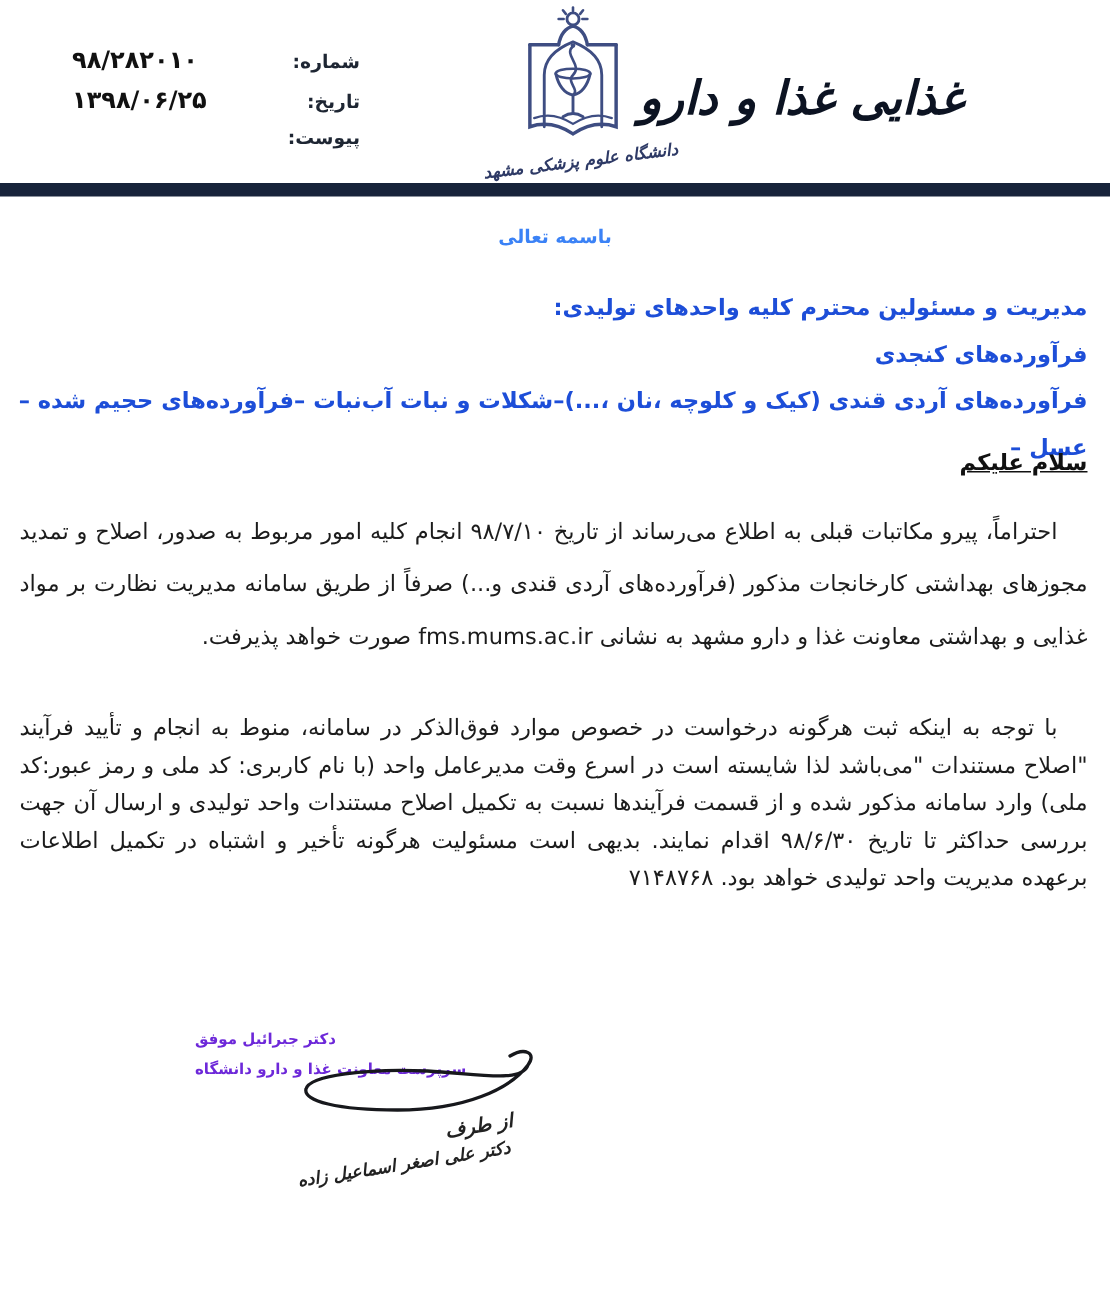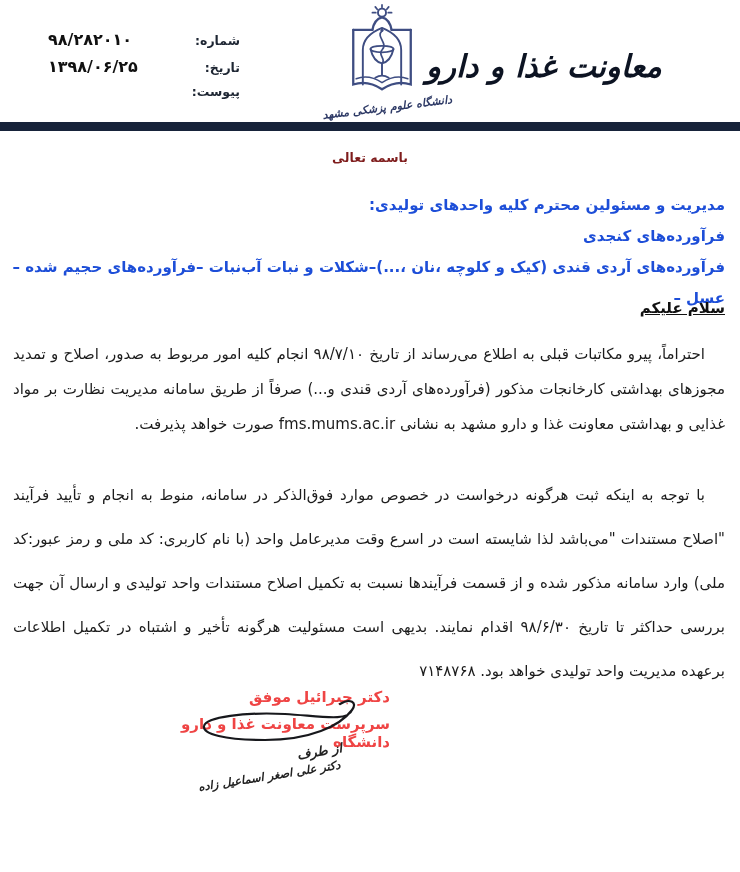--- a/index.html
+++ b/index.html
@@ -34,44 +34,44 @@
     font-size:31px;font-weight:bold;font-style:italic;
     color:#0c1322;letter-spacing:1px;white-space:nowrap;
   }
 
   
   .bar{position:absolute;left:0;top:122px;width:740px;height:9px;background:#17233a;}
 
   
   .bismillah{
     position:absolute;left:0;top:150px;width:100%;
-    text-align:center;font-size:12.5px;font-weight:bold;color:#7f1d1d;direction:rtl;
+    text-align:center;font-size:12.5px;font-weight:bold;color:#3b82f6;direction:rtl;
   }
   .addressee{
     position:absolute;right:15px;left:8px;top:190px;
     direction:rtl;text-align:right;
     font-weight:bold;font-size:15px;line-height:31px;color:#1d4ed8;
   }
   .salutation{
     position:absolute;right:15px;top:299px;
     direction:rtl;font-weight:bold;font-size:15px;color:#111;text-decoration:underline;
   }
   .para{
     position:absolute;right:15px;left:13px;
     direction:rtl;text-align:justify;
     font-size:15px;line-height:35px;color:#1c1c1c;
     text-indent:20px;
   }
   .para1{top:322px;}
-  .para2{top:458px;line-height:44px;}
+  .para2{top:458px;line-height:25px;}
 
   
   .signature{
     position:absolute;left:130px;top:688px;width:260px;
-    direction:rtl;text-align:right;font-weight:bold;font-size:15px;color:#ef4444;
+    direction:rtl;text-align:left;font-weight:bold;font-size:10px;color:#6d28d9;
   }
   .sig-name{margin-bottom:9px;}
   .sig-scribble{position:absolute;left:60px;top:8px;pointer-events:none;}
   .onbehalf{
     position:absolute;left:178px;top:752px;width:180px;
     direction:rtl;transform:rotate(-9deg);
     font-style:italic;color:#222;
   }
   .onbehalf-line1{text-align:right;margin-right:14px;font-size:13px;font-weight:600;}
   .onbehalf-line2{text-align:center;font-size:11.5px;font-weight:600;margin-top:2px;white-space:nowrap;}
@@ -118,21 +118,21 @@
         <path d="M38,47 Q41,60 50,62 Q59,60 62,47" stroke-width="2"></path>
         <line x1="50" y1="62" x2="50" y2="74" stroke-width="2"></line>
         <path d="M43,77 Q50,72.5 57,77" stroke-width="2"></path>
         <path d="M50,28 C43,34 57,41 50,48 C45,53 55,58 50,62" stroke-width="1.8"></path>
         <circle cx="50" cy="27.5" r="1.6" fill="#3e4d82" stroke="none"></circle>
       </svg>
     </span>
     <span class="logo-caption">دانشگاه علوم پزشکی مشهد</span>
   </div>
 
-  <div class="deputy-title">معاونت غذا و دارو</div>
+  <div class="deputy-title">غذایی غذا و دارو</div>
 
   <div class="bar"></div>
 
   <div class="bismillah">باسمه تعالی</div>
 
   <div class="addressee">
     <div>مدیریت و مسئولین محترم کلیه واحدهای تولیدی:</div>
     <div>فرآورده‌های کنجدی</div>
     <div>فرآورده‌های آردی قندی (کیک و کلوچه ،نان ،...)–شکلات و نبات آب‌نبات –فرآورده‌های حجیم شده –عسل –</div>
   </div>

